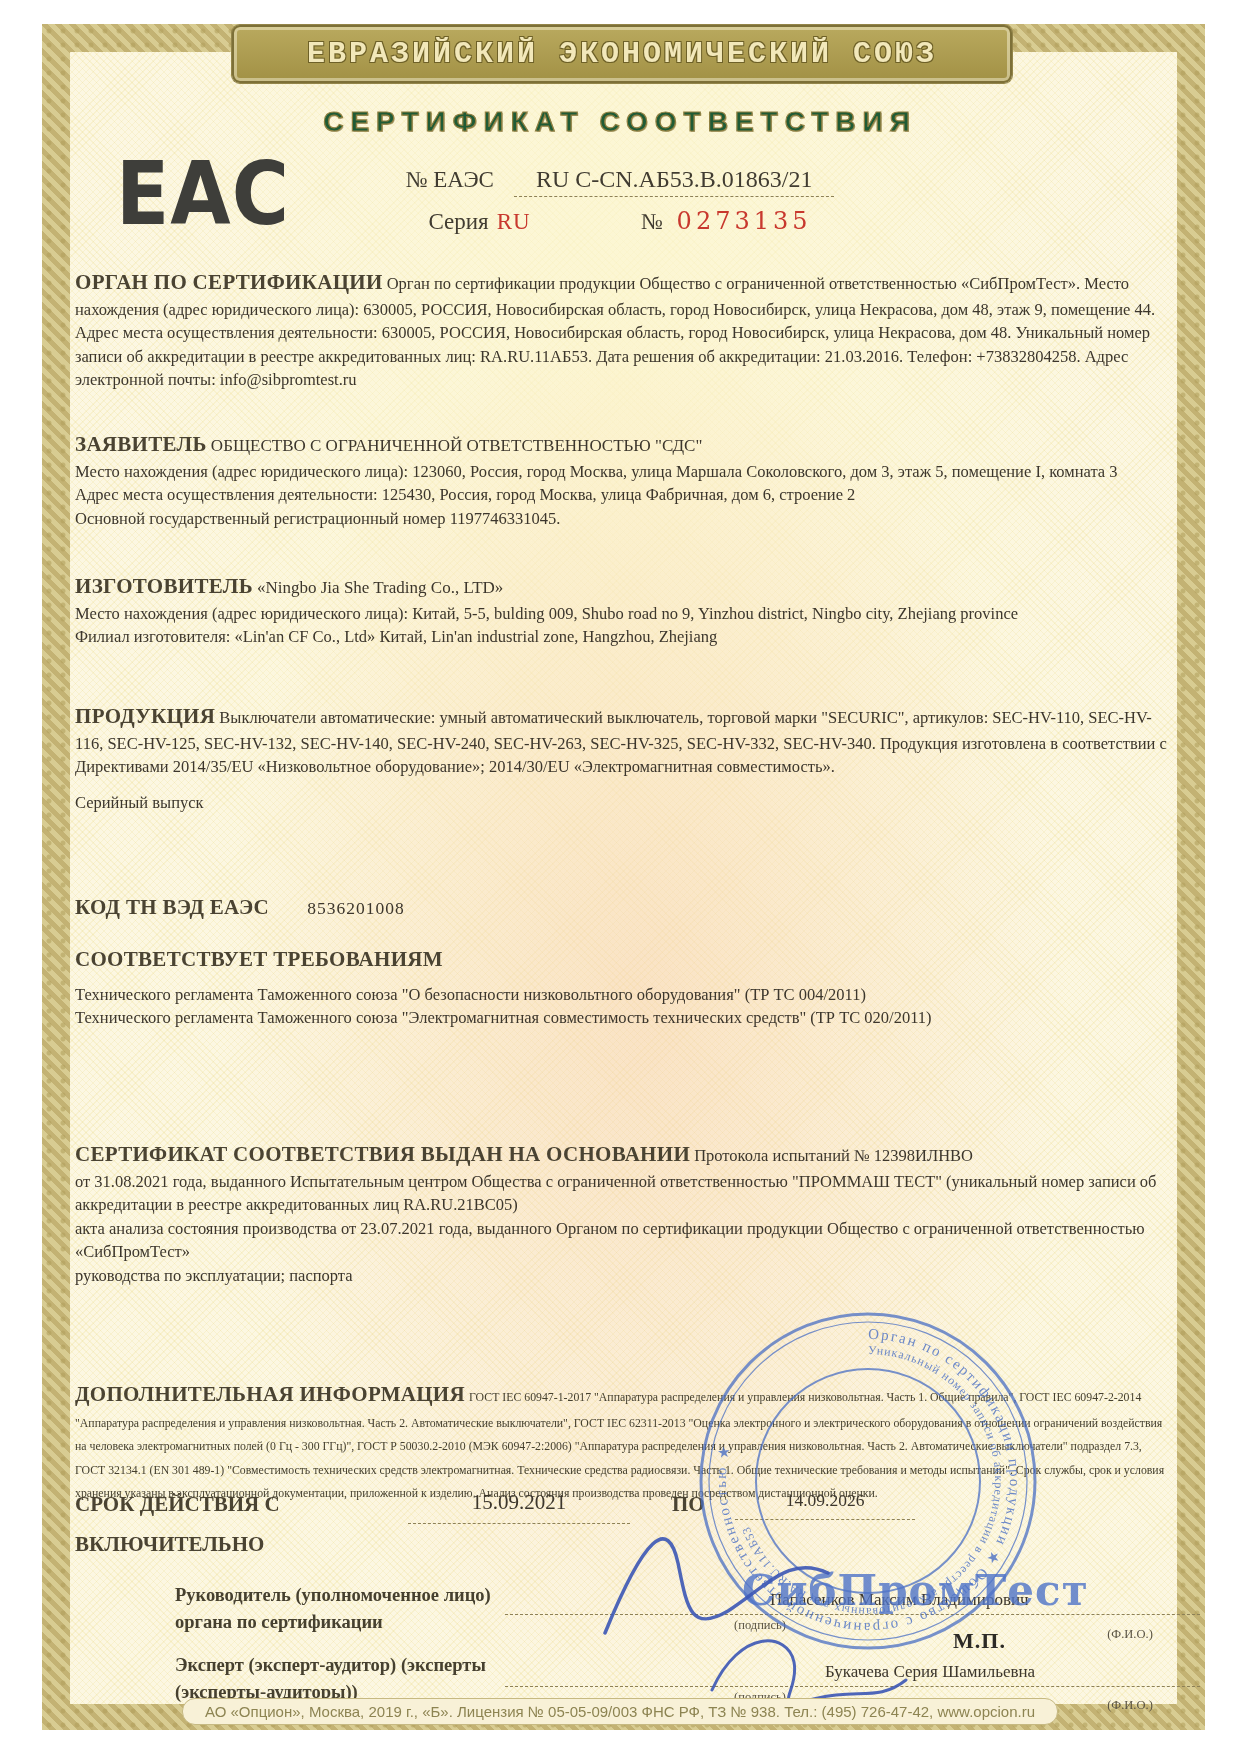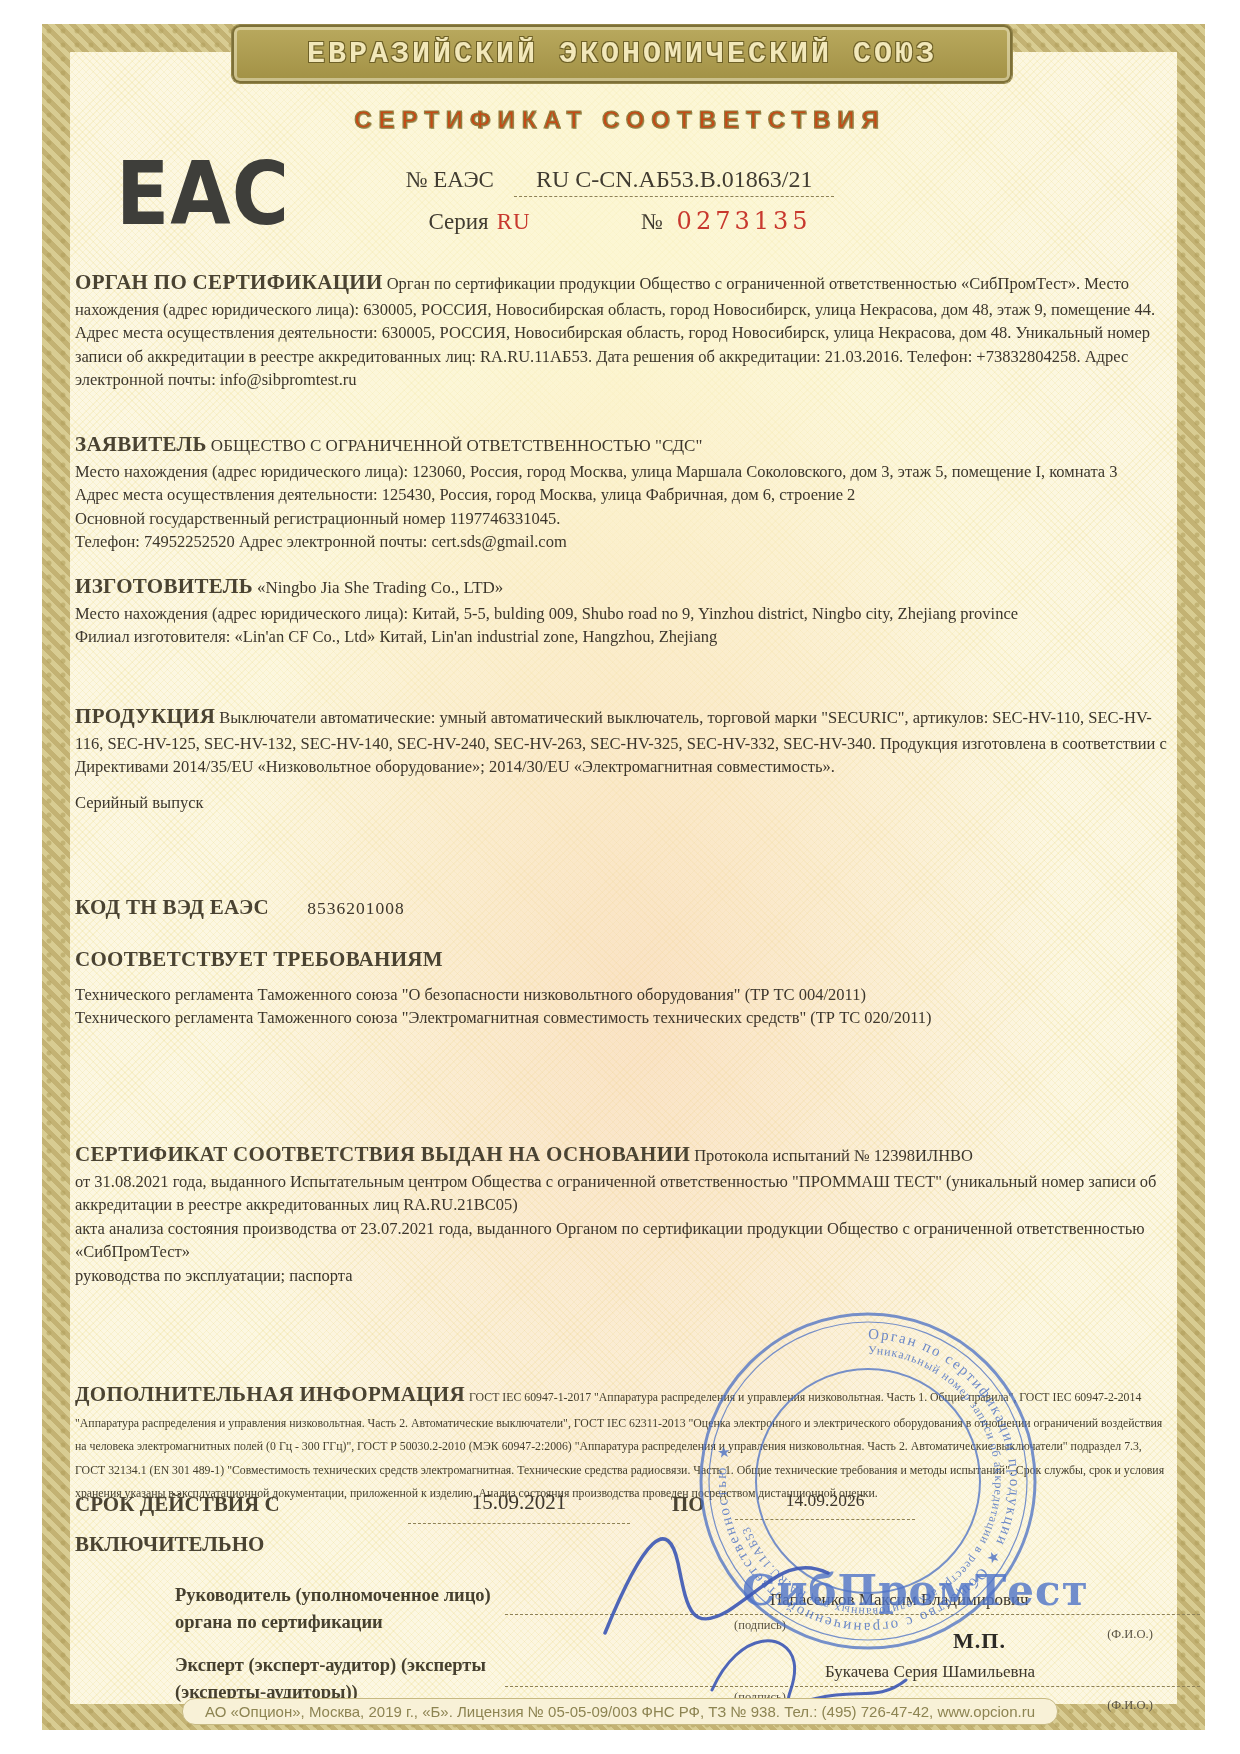--- a/index.html
+++ b/index.html
@@ -23,22 +23,22 @@
   
   .banner{left:232px;top:25px;width:776px;height:54px;display:flex;align-items:center;justify-content:center;
     background:linear-gradient(#b9a95e,#a29145);border:2px solid #7d7038;border-radius:8px;
     box-shadow:inset 0 0 0 3px rgba(252,248,225,.45), 0 0 0 1px #93854a;}
   .banner-text{font-family:Liberation Mono, monospace;font-weight:bold;font-size:30px;letter-spacing:3px;
     color:#f2e8ba;text-shadow:1px 1px 0 #6e6128,-1px -1px 0 #6e6128,1px -1px 0 #6e6128,-1px 1px 0 #6e6128;}
   .eac{left:143px;top:146px;width:120px;height:96px;display:flex;align-items:center;justify-content:center;
     font-family:"DejaVu Sans",sans-serif;font-weight:bold;font-size:78px;color:#3e3e3a;
     transform:scaleY(1.12);letter-spacing:1px;}
   .doc-title{left:0;top:106px;width:100%;text-align:center;
-    font-family:"Liberation Sans",sans-serif;font-weight:bold;font-size:24px;letter-spacing:7px;
-    color:#c2410c;-webkit-text-stroke:1.2px #8a7a3a;text-shadow:1px 1px 0 rgba(120,104,48,.55);opacity:.95;}
+    font-family:"Liberation Sans",sans-serif;font-weight:bold;font-size:28px;letter-spacing:7px;
+    color:#14532d;-webkit-text-stroke:1.2px #8a7a3a;text-shadow:1px 1px 0 rgba(120,104,48,.55);opacity:.95;}
   .numrow{left:0;top:166px;width:100%;text-align:center;font-size:23px;color:#413c31;}
   .numrow .lbl{margin-right:20px;}
   .numrow .val{display:inline-block;border-bottom:1.5px dashed #8d8157;padding:0 22px 3px 22px;font-size:24px;}
   .serrow{left:0;top:207px;width:100%;text-align:center;font-size:23px;color:#413c31;}
   .serrow .red{color:#c8382e;}
   .serrow .series-val{letter-spacing:1px;margin-left:8px;}
   .serrow .no-lbl{margin-left:110px;}
   .serrow .serial{letter-spacing:4px;margin-left:14px;font-family:"DejaVu Serif",serif;font-size:24px;}
   
   .sec{left:75px;width:1098px;font-size:16.5px;line-height:1.42;color:#3c362c;text-align:left;}
@@ -99,21 +99,20 @@
   </div>
 
   <div class="abs sec" style="top:430px;">
     <div>
       <span class="h">ЗАЯВИТЕЛЬ</span>
       <span class="lead">ОБЩЕСТВО С ОГРАНИЧЕННОЙ ОТВЕТСТВЕННОСТЬЮ "СДС"</span>
     </div>
     <div>Место нахождения (адрес юридического лица): 123060, Россия, город Москва, улица Маршала Соколовского, дом 3, этаж 5, помещение I, комната 3</div>
     <div>Адрес места осуществления деятельности: 125430, Россия, город Москва, улица Фабричная, дом 6, строение 2</div>
     <div>Основной государственный регистрационный номер 1197746331045.</div>
-    <div>Телефон: 74952252520 Адрес электронной почты: cert.sds@gmail.com</div>
   </div>
 
   <div class="abs sec" style="top:572px;">
     <div>
       <span class="h">ИЗГОТОВИТЕЛЬ</span>
       <span class="lead">«Ningbo Jia She Trading Co., LTD»</span>
     </div>
     <div>Место нахождения (адрес юридического лица): Китай, 5-5, bulding 009, Shubo road no 9, Yinzhou district, Ningbo city, Zhejiang province</div>
     <div>Филиал изготовителя: «Lin'an CF Co., Ltd» Китай, Lin'an industrial zone, Hangzhou, Zhejiang</div>
   </div>

